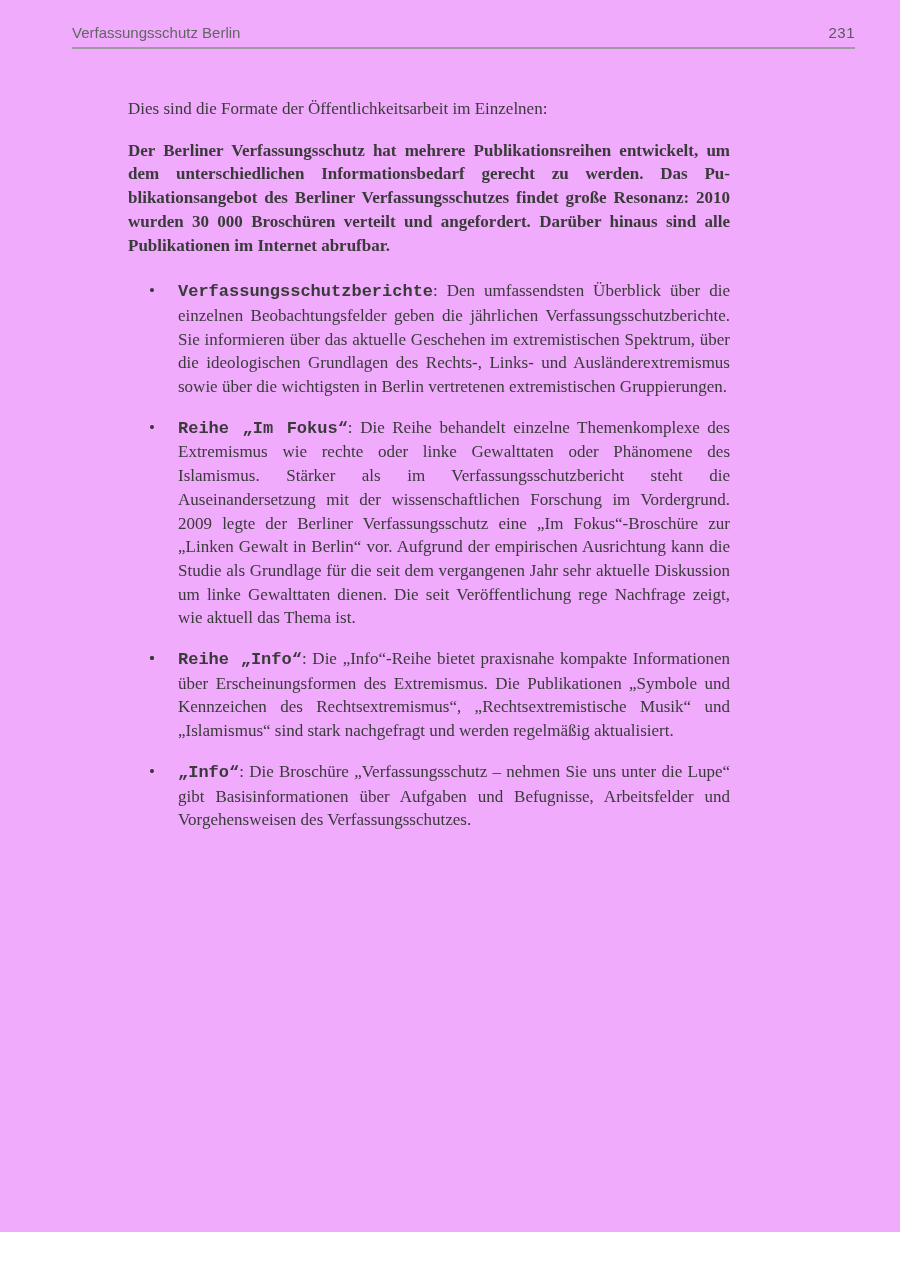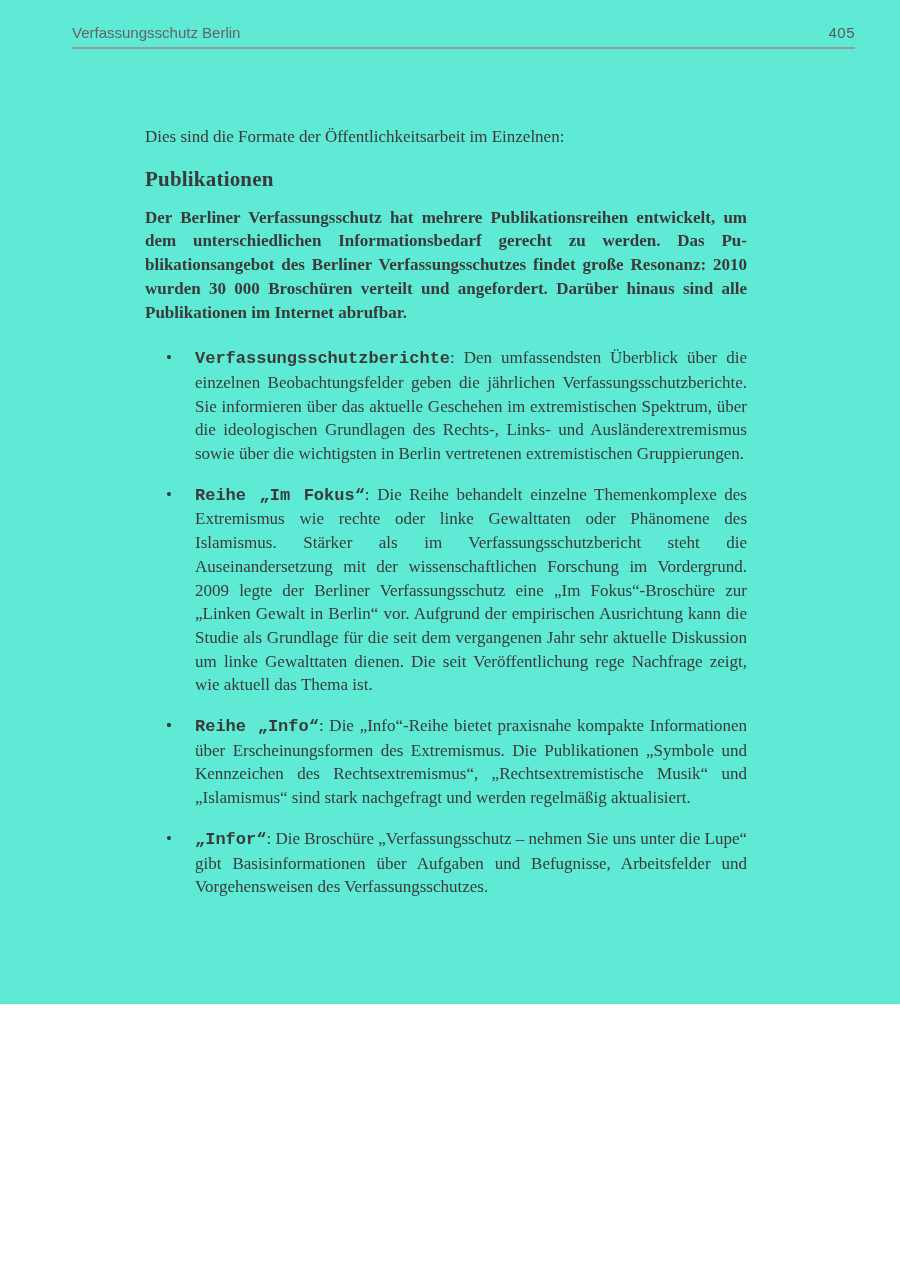--- a/index.html
+++ b/index.html
@@ -10,22 +10,22 @@
   body {
     width: 900px;
     height: 1276px;
     overflow: hidden;
     font-family: "Liberation Serif", serif;
     color: #3a3a3a;
   }
   .page {
     position: relative;
     width: 900px;
-    height: 1004px;
-    background: #5eead4;
+    height: 1232px;
+    background: #f0abfc;
   }
   
   .running-header {
     position: absolute;
     left: 72px;
     right: 45px;
     top: 24px;
     display: flex;
     justify-content: space-between;
     align-items: flex-end;
@@ -36,27 +36,26 @@
     border-bottom: 2px solid #9c9c9c;
     padding-bottom: 6px;
   }
   .running-header .pagenum {
     color: #59595b;
     letter-spacing: 0.5px;
   }
   
   .content {
     position: absolute;
-    left: 145px;
+    left: 128px;
     top: 97px;
     width: 602px;
     font-size: 17px;
     line-height: 23.7px;
     text-align: justify;
-    margin-top: 28px;
   }
   .intro {
     margin: 0 0 18px 0;
   }
   h2.section-heading {
     font-size: 21px;
     line-height: 25px;
     font-weight: bold;
     color: #3a3a3a;
     margin: 0 0 14px 0;
@@ -93,28 +92,27 @@
     font-family: Liberation Mono, monospace;
   }
 </style>
 </head>
 <body>
 
 <div class="page">
 
   <header class="running-header">
     <span class="title">Verfassungsschutz Berlin</span>
-    <span class="pagenum">405</span>
+    <span class="pagenum">231</span>
   </header>
 
   <main class="content">
 
     <p class="intro">Dies sind die Formate der Öffentlichkeitsarbeit im Einzelnen:</p>
 
-    <h2 class="section-heading">Publikationen</h2>
 
     <p class="lead">Der Berliner Verfassungsschutz hat mehrere Publikationsreihen entwickelt, um dem unterschiedlichen Informationsbedarf gerecht zu werden. Das Pu­blikationsangebot des Berliner Verfassungsschutzes findet große Resonanz: 2010 wurden 30 000 Broschüren verteilt und angefordert. Darüber hinaus sind alle Publikationen im Internet abrufbar.</p>
 
     <ul class="pub-list">
 
       <li>
         <span class="bullet">•</span>
         <span class="li-text"><strong class="lead-in">Verfassungsschutzberichte</strong><span>: Den umfassendsten Überblick über die einzelnen Beobachtungsfelder geben die jährlichen Verfassungs­schutzberichte. Sie informieren über das aktuelle Geschehen im ex­tremistischen Spektrum, über die ideologischen Grundlagen des Rechts-, Links- und Ausländerextremismus sowie über die wichtigsten in Berlin vertretenen extremistischen Gruppierungen.</span></span>
       </li>
 
@@ -127,18 +125,18 @@
         <span class="bullet">•</span>
       </li>
 
       <li>
         <span class="bullet">•</span>
         <span class="li-text"><strong class="lead-in">Reihe „Info“</strong><span>: Die „Info“-Reihe bietet praxisnahe kompakte Infor­mationen über Erscheinungsformen des Extremismus. Die Publikati­onen „Symbole und Kennzeichen des Rechtsextremismus“, „Rechts­extremistische Musik“ und „Islamismus“ sind stark nachgefragt und werden regelmäßig aktualisiert.</span></span>
       </li>
 
       <li>
         <span class="bullet">•</span>
-        <span class="li-text"><strong class="lead-in">„Infor“</strong><span>: Die Broschüre „Verfassungsschutz – nehmen Sie uns unter die Lupe“ gibt Basisinformationen über Aufgaben und Befugnisse, Arbeitsfelder und Vorgehensweisen des Verfassungsschutzes.</span></span>
+        <span class="li-text"><strong class="lead-in">„Info“</strong><span>: Die Broschüre „Verfassungsschutz – nehmen Sie uns unter die Lupe“ gibt Basisinformationen über Aufgaben und Befugnisse, Arbeitsfelder und Vorgehensweisen des Verfassungsschutzes.</span></span>
       </li>
 
     </ul>
   </main>
 </div>
 
 </body></html>

